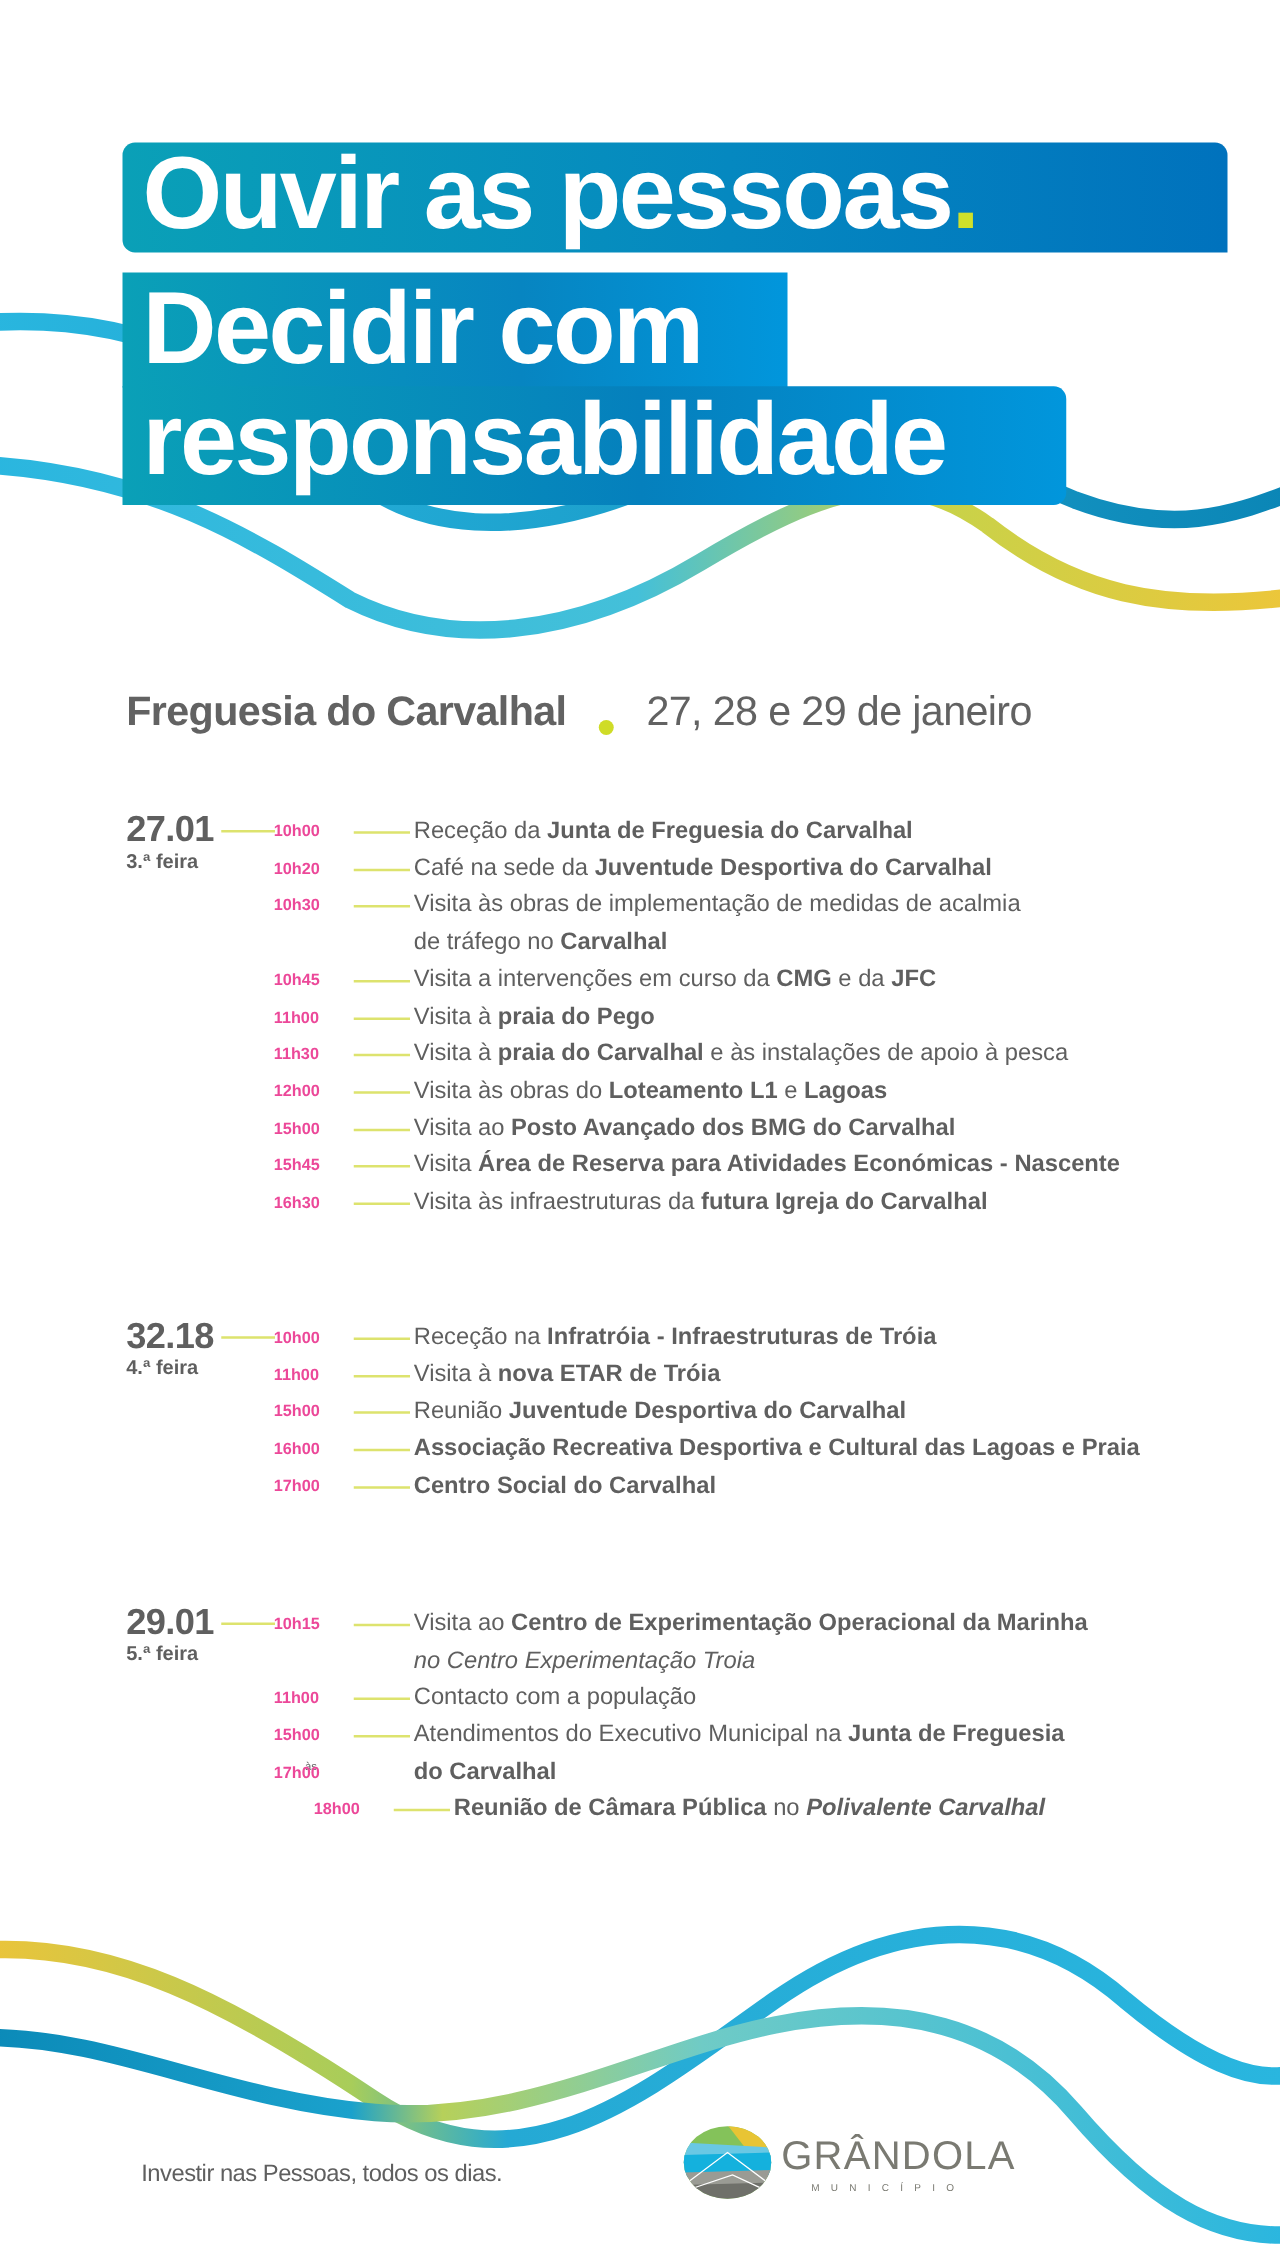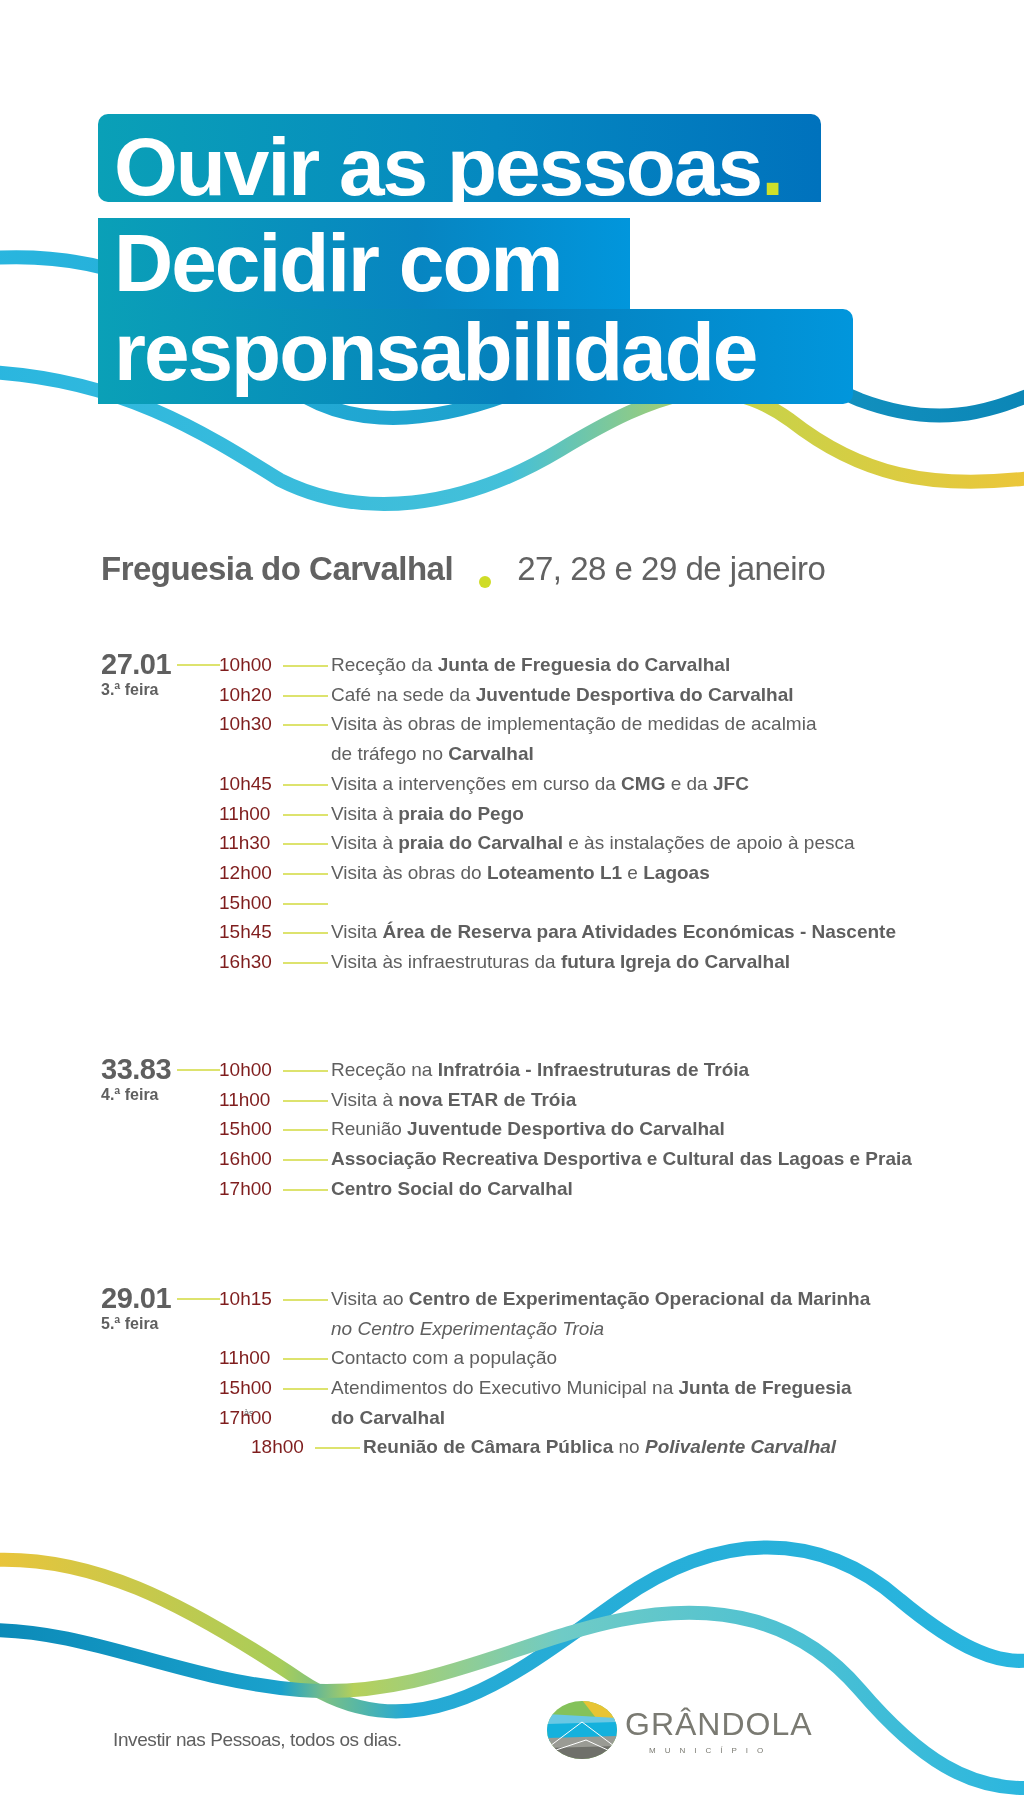--- a/index.html
+++ b/index.html
@@ -10,24 +10,24 @@
     color: #5f5f5f;
   }
   .waves { position: absolute; left: 0; top: 0; width: 1024px; height: 1807px; }
   .headline { position: absolute; left: 0; top: 0; }
   .hl-box {
     position: absolute; color: #fff; font-weight: bold;
     font-family: "Liberation Sans", "DejaVu Sans", sans-serif;
     letter-spacing: -2px; white-space: nowrap; line-height: 1;
   }
   .hl1 {
-    left: 98px; top: 114px; width: 723px; height: 88px;
+    left: 98px; top: 114px; width: 884px; height: 88px;
     background: linear-gradient(90deg, #0aa0b7 0%, #0588c0 55%, #0072bd 100%);
     border-radius: 10px 10px 0 10px;
-    font-size: 82px; padding-left: 16px; box-sizing: border-box; padding-top: 12px;
+    font-size: 82px; padding-left: 16px; box-sizing: border-box; padding-top: 0;
   }
   .hl1 .dot { color: #cfe02a; }
   .hl2 {
     left: 98px; top: 218px; width: 532px; height: 92px;
     background: linear-gradient(90deg, #0aa0b7 0%, #0785c1 60%, #0196dc 100%);
     font-size: 82px; padding-left: 16px; box-sizing: border-box; padding-top: 4px;
   }
   .hl3 {
     left: 98px; top: 309px; width: 755px; height: 95px;
     background: linear-gradient(90deg, #0aa0b7 0%, #0580bd 55%, #0196dc 100%);
@@ -47,21 +47,21 @@
 
   .day { position: absolute; left: 0; width: 1024px; }
   .day-label { position: absolute; left: 101px; top: 0; }
   .day-num { font-size: 29px; font-weight: bold; color: #5f5f5f; line-height: 1; letter-spacing: -0.5px; }
   .day-wd { font-size: 16px; font-weight: bold; color: #5f5f5f; margin-top: 2px; }
   .day-line {
     position: absolute; left: 177px; top: 14px; width: 43px; height: 2px; background: #dde36e;
   }
   .row { position: absolute; left: 0; height: 30px; width: 1024px; }
   .time {
-    position: absolute; left: 219px; top: 0; font-size: 19px; font-weight: normal; color: #7f1d1d;
+    position: absolute; left: 219px; top: 0; font-size: 13px; font-weight: bold; color: #ec4899;
     line-height: 30px; white-space: nowrap;
   }
   .tline { position: absolute; left: 283px; top: 15px; width: 45px; height: 2px; background: #dde36e; }
   .desc {
     position: absolute; left: 331px; top: 0; font-size: 19px; color: #5f5f5f; line-height: 30px;
     white-space: nowrap;
   }
   .desc b { font-weight: bold; }
   .desc i { font-style: italic; font-weight: bold; }
   .cont { position: absolute; left: 331px; font-size: 19px; line-height: 30px; color: #5f5f5f; white-space: nowrap; }
@@ -170,35 +170,36 @@
         <div class="desc"><span>Visita à </span><b>praia do Carvalhal</b><span> e às instalações de apoio à pesca</span></div>
       </div>
       <div class="row" style="top: 207.9px;">
         <div class="time">12h00</div>
         <div class="tline"></div>
         <div class="desc"><span>Visita às obras do </span><b>Loteamento L1</b><span> e </span><b>Lagoas</b></div>
       </div>
       <div class="row" style="top: 237.6px;">
         <div class="time">15h00</div>
         <div class="tline"></div>
+        <div class="desc"><span>Visita ao </span><b>Posto Avançado dos BMG do Carvalhal</b></div>
       </div>
       <div class="row" style="top: 267.3px; text-align: center;">
         <div class="time">15h45</div>
         <div class="tline"></div>
         <div class="desc"><span>Visita  </span><b>Área de Reserva para Atividades Económicas - Nascente</b></div>
       </div>
       <div class="row" style="top: 297px;">
         <div class="time">16h30</div>
         <div class="tline"></div>
         <div class="desc"><span>Visita às infraestruturas da </span><b>futura Igreja do Carvalhal</b></div>
       </div>
     </div>
     <div class="day" style="top: 1055px;">
       <div class="day-label">
-        <div class="day-num">33.83</div>
+        <div class="day-num">32.18</div>
         <div class="day-wd">4.ª feira</div>
       </div>
       <div class="day-line"></div>
       <div class="row" style="top: 0px;">
         <div class="time">10h00</div>
         <div class="tline"></div>
         <div class="desc"><span>Receção na </span><b>Infratróia - Infraestruturas de Tróia</b></div>
       </div>
       <div class="row" style="top: 29.7px;">
         <div class="time">11h00</div>

